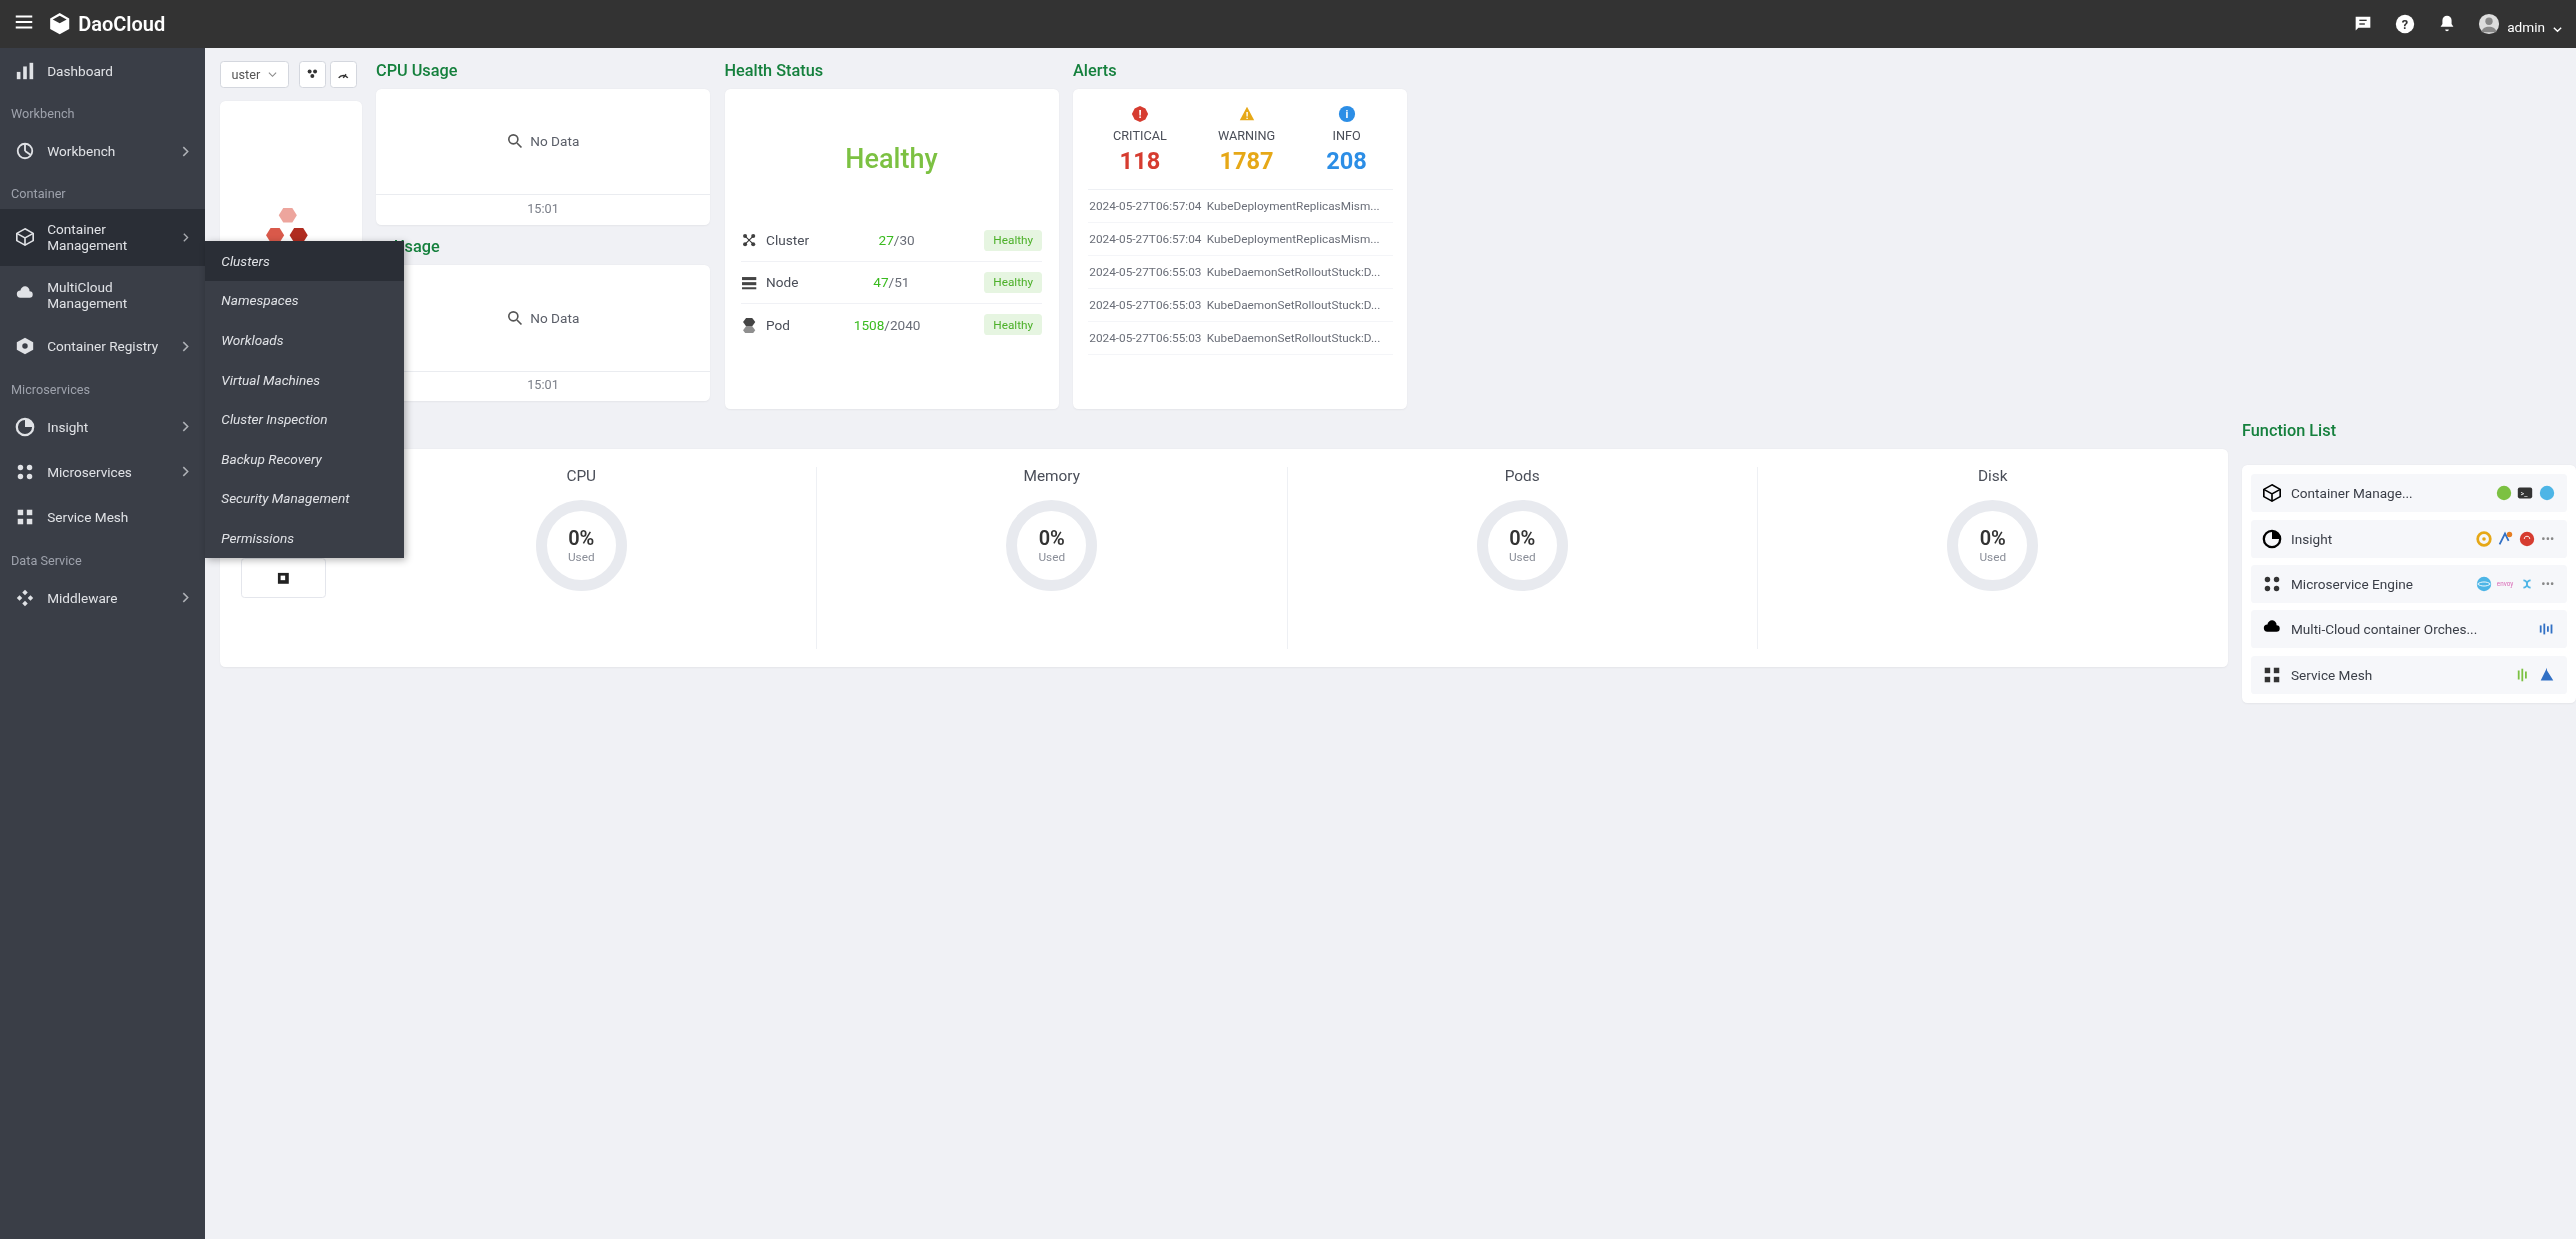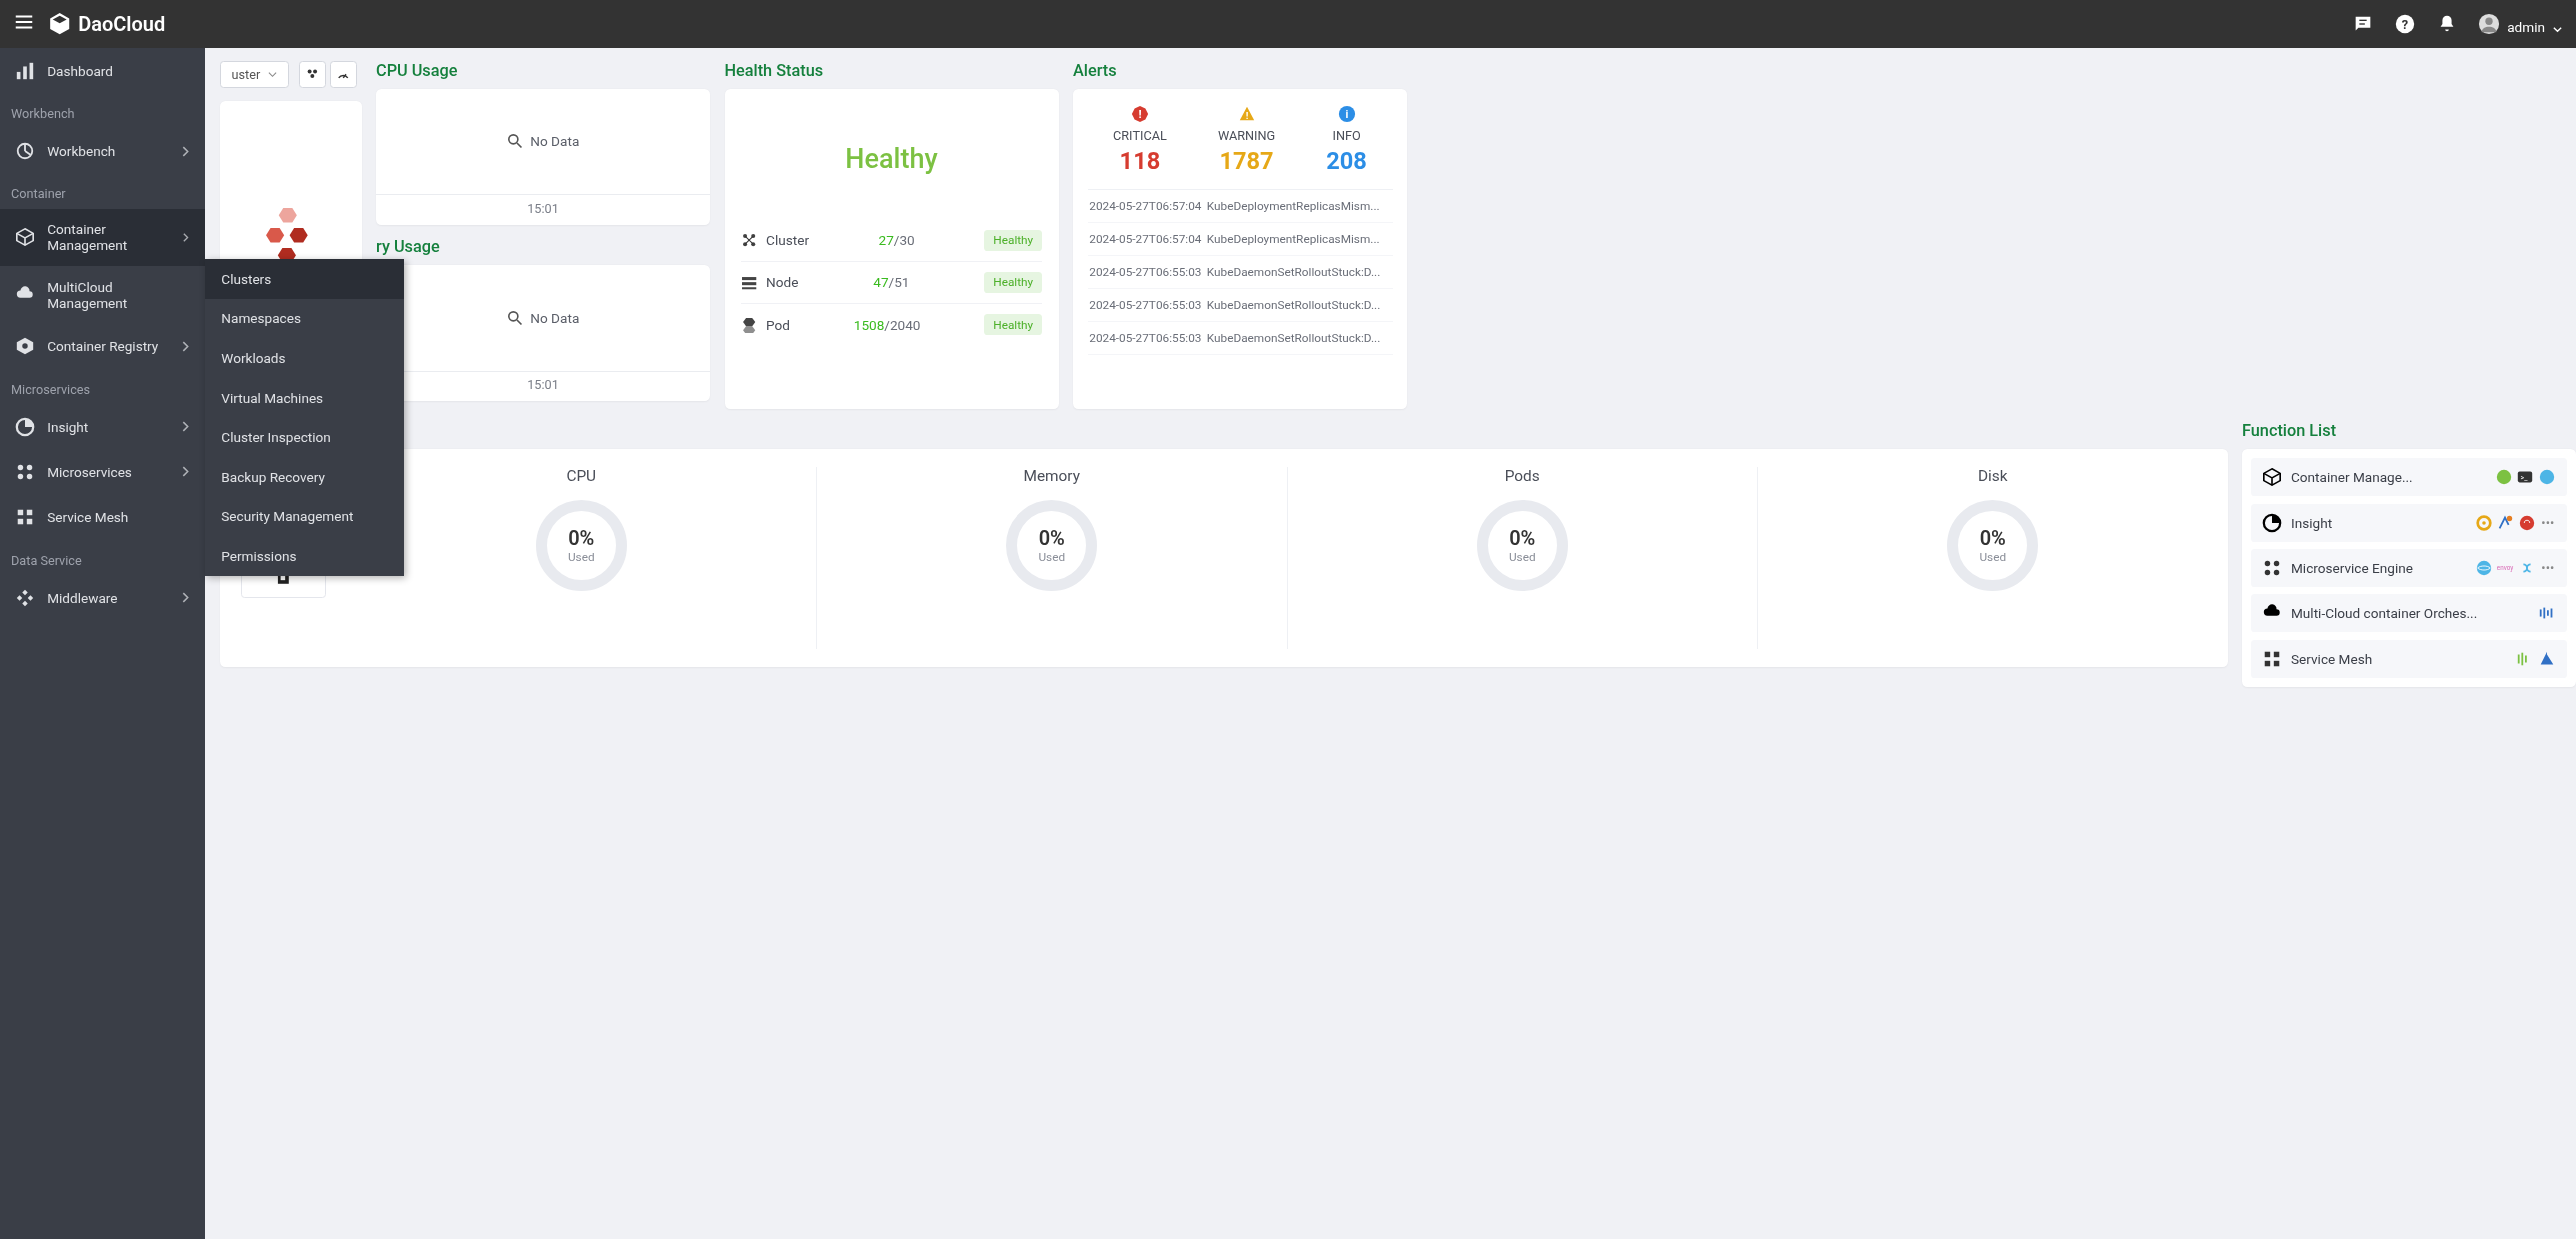--- a/index.html
+++ b/index.html
@@ -17,21 +17,21 @@
 
 .main { display: flex; height: calc(100vh - 48px); }
 
 .sidebar { width: 205px; background: #3a3e47; color: #c8cbd0; overflow-y: auto; padding-top: 0; flex-shrink: 0; }
 .side-item { display: flex; align-items: center; padding: 12.7px 14.5px; gap: 12.7px; cursor: pointer; font-size: 13.6px; color: #e0e2e6; position: relative; }
 .side-item.active { background: #2a2e36; }
 .side-heading { padding: 12.7px 11px 7.3px; font-size: 12.7px; color: #9ea2ac; }
 .side-icon { width: 20px; height: 20px; flex-shrink: 0; }
 .side-chevron { margin-left: auto; width: 11px; height: 11px; opacity: 0.7; }
 
-.flyout { position: absolute; left: 205px; top: 259px; width: 199px; background: #3a3e47; box-shadow: 1.8px 1.8px 7.3px rgba(0,0,0,0.3); z-index: 100; }
+.flyout { position: absolute; left: 205px; top: 241px; width: 199px; background: #3a3e47; box-shadow: 1.8px 1.8px 7.3px rgba(0,0,0,0.3); z-index: 100; font-style: italic; }
 .flyout-item { padding: 11.8px 16.3px; color: #e0e2e6; font-size: 13.6px; cursor: pointer; }
 .flyout-item.active { background: #2a2e36; }
 
 .content { flex: 1; padding: 12.7px 0 12.7px 14.5px; overflow: hidden; display: flex; flex-direction: column; gap: 12.7px; }
 
 .cluster-select { display: inline-flex; align-items: center; border: 0.9px solid #d4d7de; border-radius: 3.6px; padding: 5.4px 11px; background: #fff; font-size: 12.7px; color: #555; gap: 7.3px; }
 .select-chevron { width: 9px; height: 9px; }
 .toggle-btns { display: inline-flex; gap: 3.6px; margin-left: 5.4px; }
 .toggle-btn { width: 27px; height: 27px; border: 0.9px solid #d4d7de; border-radius: 3.6px; background: #fff; display: flex; align-items: center; justify-content: center; cursor: pointer; }
 
@@ -81,21 +81,21 @@
 .resource-left { width: 127px; display: flex; flex-direction: column; gap: 5.4px; padding: 0 7.3px; align-items: center; }
 .mini-box { width: 85px; height: 40px; border: 0.9px solid #e4e6ec; border-radius: 3.6px; display: flex; align-items: center; justify-content: center; gap: 9px; }
 .mini-box svg { width: 12.7px; height: 12.7px; }
 .resource-item { flex: 1; border-left: 0.9px solid #eef0f4; display: flex; flex-direction: column; align-items: center; gap: 14.5px; }
 .resource-item:first-child { border-left: none; }
 .res-title { font-size: 15.4px; color: #4a4e58; }
 .gauge { width: 91px; height: 91px; border-radius: 50%; border: 11px solid #e8eaef; display: flex; flex-direction: column; align-items: center; justify-content: center; }
 .gauge-val { font-size: 20px; font-weight: 600; color: #333; }
 .gauge-used { font-size: 11.8px; color: #8a8e98; }
 
-.func-panel { width: 334px; display: flex; flex-direction: column; gap: 9px; }
+.func-panel { width: 334px; display: flex; flex-direction: column; gap: 25px; }
 .func-card { background: #fff; border-radius: 5.4px; box-shadow: 0 0.9px 1.8px rgba(0,0,0,0.05); padding: 9px; display: flex; flex-direction: column; gap: 7.3px; }
 .func-item { background: #f6f7fa; border-radius: 3.6px; padding: 9px 11px; display: flex; align-items: center; gap: 9px; cursor: pointer; }
 .func-icon { width: 20px; height: 20px; flex-shrink: 0; }
 .func-label { flex: 1; font-size: 13.6px; color: #3a3e47; white-space: nowrap; overflow: hidden; text-overflow: ellipsis; }
 .func-tools { display: flex; gap: 3.6px; align-items: center; }
 .func-tool { width: 18px; height: 18px; }
 .func-more { color: #888; font-size: 12.7px; padding: 0 1.8px; }
 </style>
 </head>
 <body>

